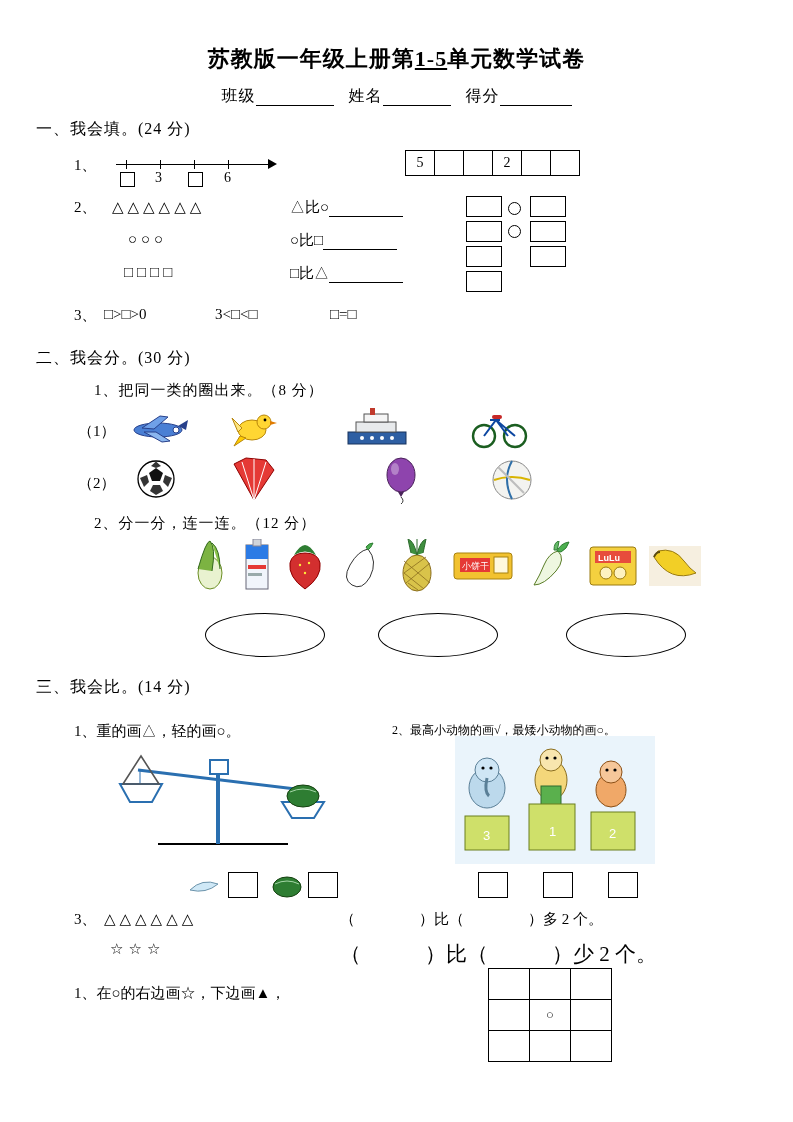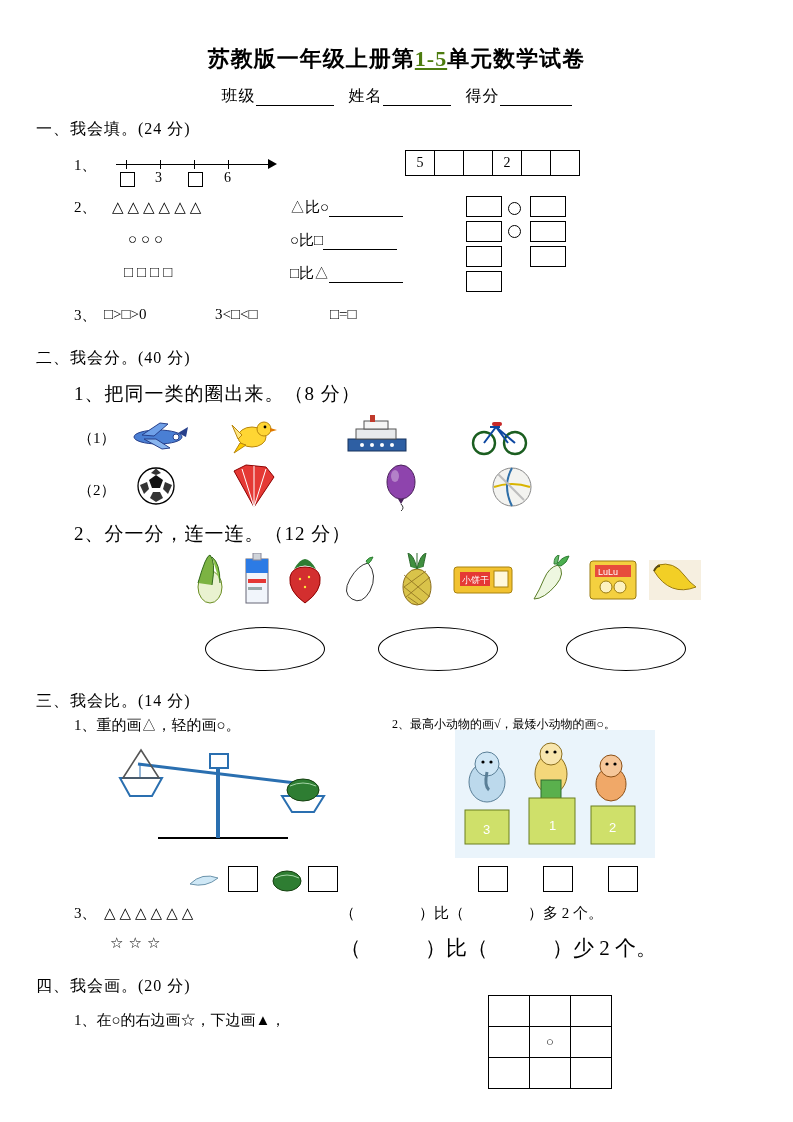--- a/index.html
+++ b/index.html
@@ -56,22 +56,22 @@
     position:absolute;left:7px;top:10px;width:11px;height:5px;
     border-bottom:1.5px solid #000;border-radius:0 0 11px 11px;
   }
 
   .sec{
     font-size:16px;
     margin:12px 0 0 36px;
     letter-spacing:1px;
   }
   .sub{
-    font-size:19px;
-    margin-left:74px;
+    font-size:15px;
+    margin-left:94px;
     letter-spacing:1px;
   }
   .row{position:relative;}
 
   
   .numline{position:relative;height:36px;}
   .nl-axis{position:absolute;left:0;top:14px;width:152px;height:1px;background:#000;}
   .nl-arrow{position:absolute;left:152px;top:9px;width:0;height:0;border-left:9px solid #000;border-top:5px solid transparent;border-bottom:5px solid transparent;}
   .tick{position:absolute;top:10px;width:1px;height:9px;background:#000;}
 
@@ -103,21 +103,21 @@
   
   table.grid3{border-collapse:collapse;}
   table.grid3 td{width:38px;height:28px;border:1px solid #000;text-align:center;font-size:13px;}
 </style>
 </head>
 <body>
 
 <div class="page">
 
   <div class="title">
-    <span>苏教版一年级上册第</span><span class="u" style="color:#4d7c0f;">1-5</span><span>单元数学试卷</span>
+    <span>苏教版一年级上册第</span><span class="u" style="color:#000000;">1-5</span><span>单元数学试卷</span>
   </div>
 
   <div class="subline">
     <span>班级</span><span class="blank-ul b70">&nbsp;</span>
     &nbsp;&nbsp;<span>姓名</span><span class="blank-ul b60">&nbsp;</span>
     &nbsp;&nbsp;<span>得分</span><span class="blank-ul b62">&nbsp;</span>
   </div>
 
 
   <div class="sec">一、我会填。(24 分)</div>
@@ -183,21 +183,21 @@
     </div>
   </div>
 
   <div class="row" style="height:28px;">
     <div style="position:absolute;left:74px;top:0;font-size:15px;">3、</div>
     <div style="position:absolute;left:104px;top:0;font-size:15px;">□&gt;□&gt;0</div>
     <div style="position:absolute;left:215px;top:0;font-size:15px;">3&lt;□&lt;□</div>
     <div style="position:absolute;left:330px;top:0;font-size:15px;">□=□</div>
   </div>
 
-  <div class="sec" style="margin-top:14px;">二、我会分。(40 分)</div>
+  <div class="sec" style="margin-top:14px;">二、我会分。(30 分)</div>
 
   <div class="sub" style="margin-top:12px;">1、把同一类的圈出来。（8 分）</div>
 
   <div class="row" style="height:48px;margin-top:6px;">
     <div style="position:absolute;left:78px;top:16px;font-size:15px;">（1）</div>
 
     <div class="pic" style="position:absolute;left:128px;top:2px;width:62px;height:40px;">
       <svg width="62" height="40" viewBox="0 0 62 40">
         <ellipse cx="30" cy="22" rx="24" ry="7" fill="#4a7fd4" stroke="#27408b"></ellipse>
         <polygon points="14,20 32,8 40,9 26,21" fill="#6fa0e8" stroke="#27408b"></polygon>
@@ -338,21 +338,21 @@
           <rect x="42" y="12" width="14" height="16" fill="#fff8dc" stroke="#a8820f"></rect>
         </svg>
     </div>
     <div class="pic" style="position:absolute;left:524px;top:2px;width:50px;height:48px;">
       <svg width="50" height="48" viewBox="0 0 50 48">
           <path d="M34 10 q8 8 -2 20 q-12 14 -22 14 q6 -10 10 -20 q5 -12 14 -14Z" fill="#eef7e0" stroke="#5a7d28"></path>
           <path d="M33 10 q4 -8 12 -9 q-2 7 -8 10Z" fill="#4caf50" stroke="#2e7d32"></path>
           <path d="M30 9 q0 -8 5 -9 q-1 7 -2 9Z" fill="#66bb6a" stroke="#2e7d32"></path>
         </svg>
     </div>
-    <div class="pic" style="position:absolute;left:586px;top:4px;width:54px;height:46px;">
+    <div class="pic" style="position:absolute;left:586px;top:4px;width:54px;height:46px;font-weight:bold;">
       <svg width="54" height="46" viewBox="0 0 54 46">
           <rect x="4" y="4" width="46" height="38" rx="3" fill="#f4d03f" stroke="#9a7b10"></rect>
           <rect x="9" y="8" width="36" height="12" fill="#e74c3c"></rect>
           <text x="12" y="18" font-size="9" fill="#fff" font-family="sans-serif">LuLu</text>
           <circle cx="20" cy="30" r="6" fill="#fdf2c0" stroke="#9a7b10"></circle>
           <circle cx="34" cy="30" r="6" fill="#fdf2c0" stroke="#9a7b10"></circle>
         </svg>
     </div>
     <div class="pic" style="position:absolute;left:648px;top:6px;width:54px;height:42px;">
       <svg width="54" height="42" viewBox="0 0 54 42">
@@ -364,21 +364,21 @@
   </div>
 
   <div class="row" style="height:66px;margin-top:10px;">
     <div class="ellipse" style="position:absolute;left:205px;top:4px;"></div>
     <div class="ellipse" style="position:absolute;left:378px;top:4px;"></div>
     <div class="ellipse" style="position:absolute;left:566px;top:4px;"></div>
   </div>
 
   <div class="sec" style="margin-top:2px;">三、我会比。(14 分)</div>
 
-  <div class="row" style="height:22px;margin-top:4px;">
+  <div class="row" style="height:22px;margin-top:24px;">
     <div style="position:absolute;left:74px;top:0;font-size:15px;">1、重的画△，轻的画○。</div>
     <div style="position:absolute;left:392px;top:0;font-size:12px;">2、最高小动物的画√，最矮小动物的画○。</div>
   </div>
 
   <div class="row" style="height:128px;">
     <div class="scale-wrap" style="position:absolute;left:118px;top:0;">
       <svg width="218" height="120" viewBox="0 0 218 120">
 
         <line x1="20" y1="26" x2="186" y2="46" stroke="#2a6fb0" stroke-width="3"></line>
 
@@ -465,21 +465,20 @@
       <span>（</span><span style="display:inline-block;width:64px;"></span><span>）比（</span><span style="display:inline-block;width:64px;"></span><span>）多 2 个。</span>
     </div>
   </div>
   <div class="row" style="height:30px;">
     <div style="position:absolute;left:110px;top:0;font-size:15px;letter-spacing:5px;">☆☆☆</div>
     <div style="position:absolute;left:340px;top:0;font-size:21px;">
       <span>（</span><span style="display:inline-block;width:64px;"></span><span>）比（</span><span style="display:inline-block;width:64px;"></span><span>）少 2 个。</span>
     </div>
   </div>
 
-  <div class="sec" style="margin-top:12px;">四、我会画。(20 分)</div>
 
   <div class="row" style="height:74px;margin-top:10px;">
     <div style="position:absolute;left:74px;top:4px;font-size:15px;">1、在○的右边画☆，下边画▲，</div>
 
     <div style="position:absolute;left:488px;top:-12px;">
       <table class="grid3">
         <tbody>
             <tr>
           <td></td>
           <td></td>

